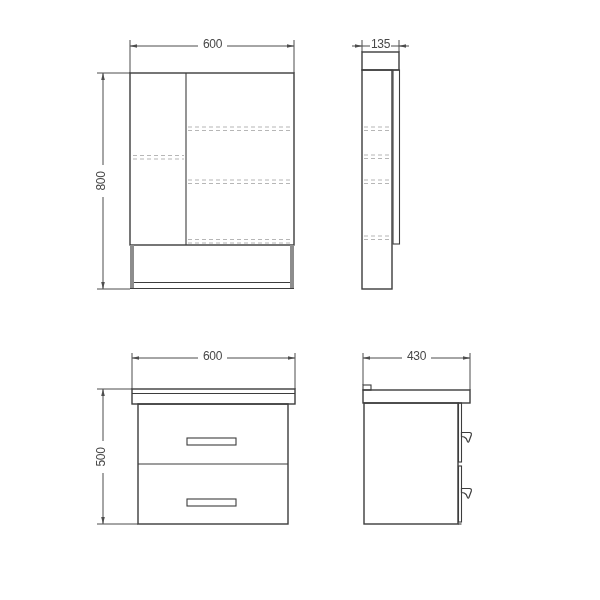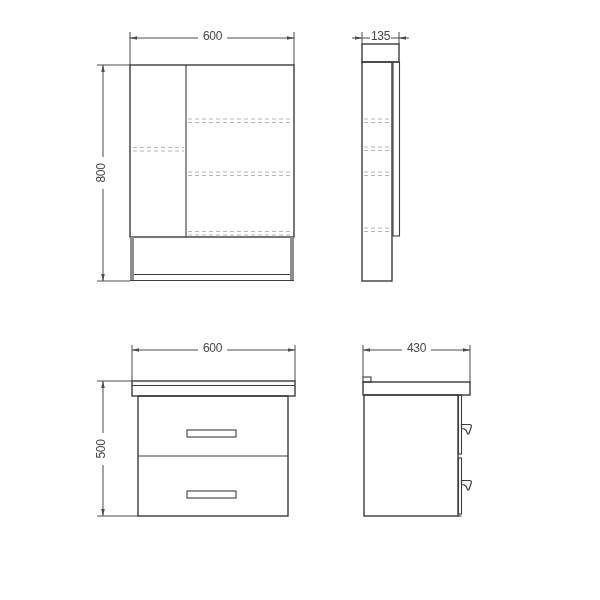--- a/index.html
+++ b/index.html
@@ -5,21 +5,21 @@
   html, body {
     margin: 0;
     padding: 0;
     width: 600px;
     height: 600px;
     background: #ffffff;
     font-family: "Liberation Sans", sans-serif;
   }
   .canvas-wrap {
     position: absolute;
-    left: 0; top: 4px;
+    left: 0; top: 12px;
     width: 600px; height: 468px;
     background: #ffffff;
   }
   svg { display: block; }
   .main    { stroke: #3d3d3d; stroke-width: 1.4; fill: none; }
   .mainthin{ stroke: #3d3d3d; stroke-width: 1.1; fill: none; }
   .dim     { stroke: #4d4d4d; stroke-width: 1;   fill: none; }
   .arrow   { fill: #4d4d4d; stroke: none; }
   .hidden-l{ stroke: #b6b6b6; stroke-width: 1.2; fill: none; stroke-dasharray: 4 3; }
   .panel   { fill: #8d8d8d; stroke: none; }

